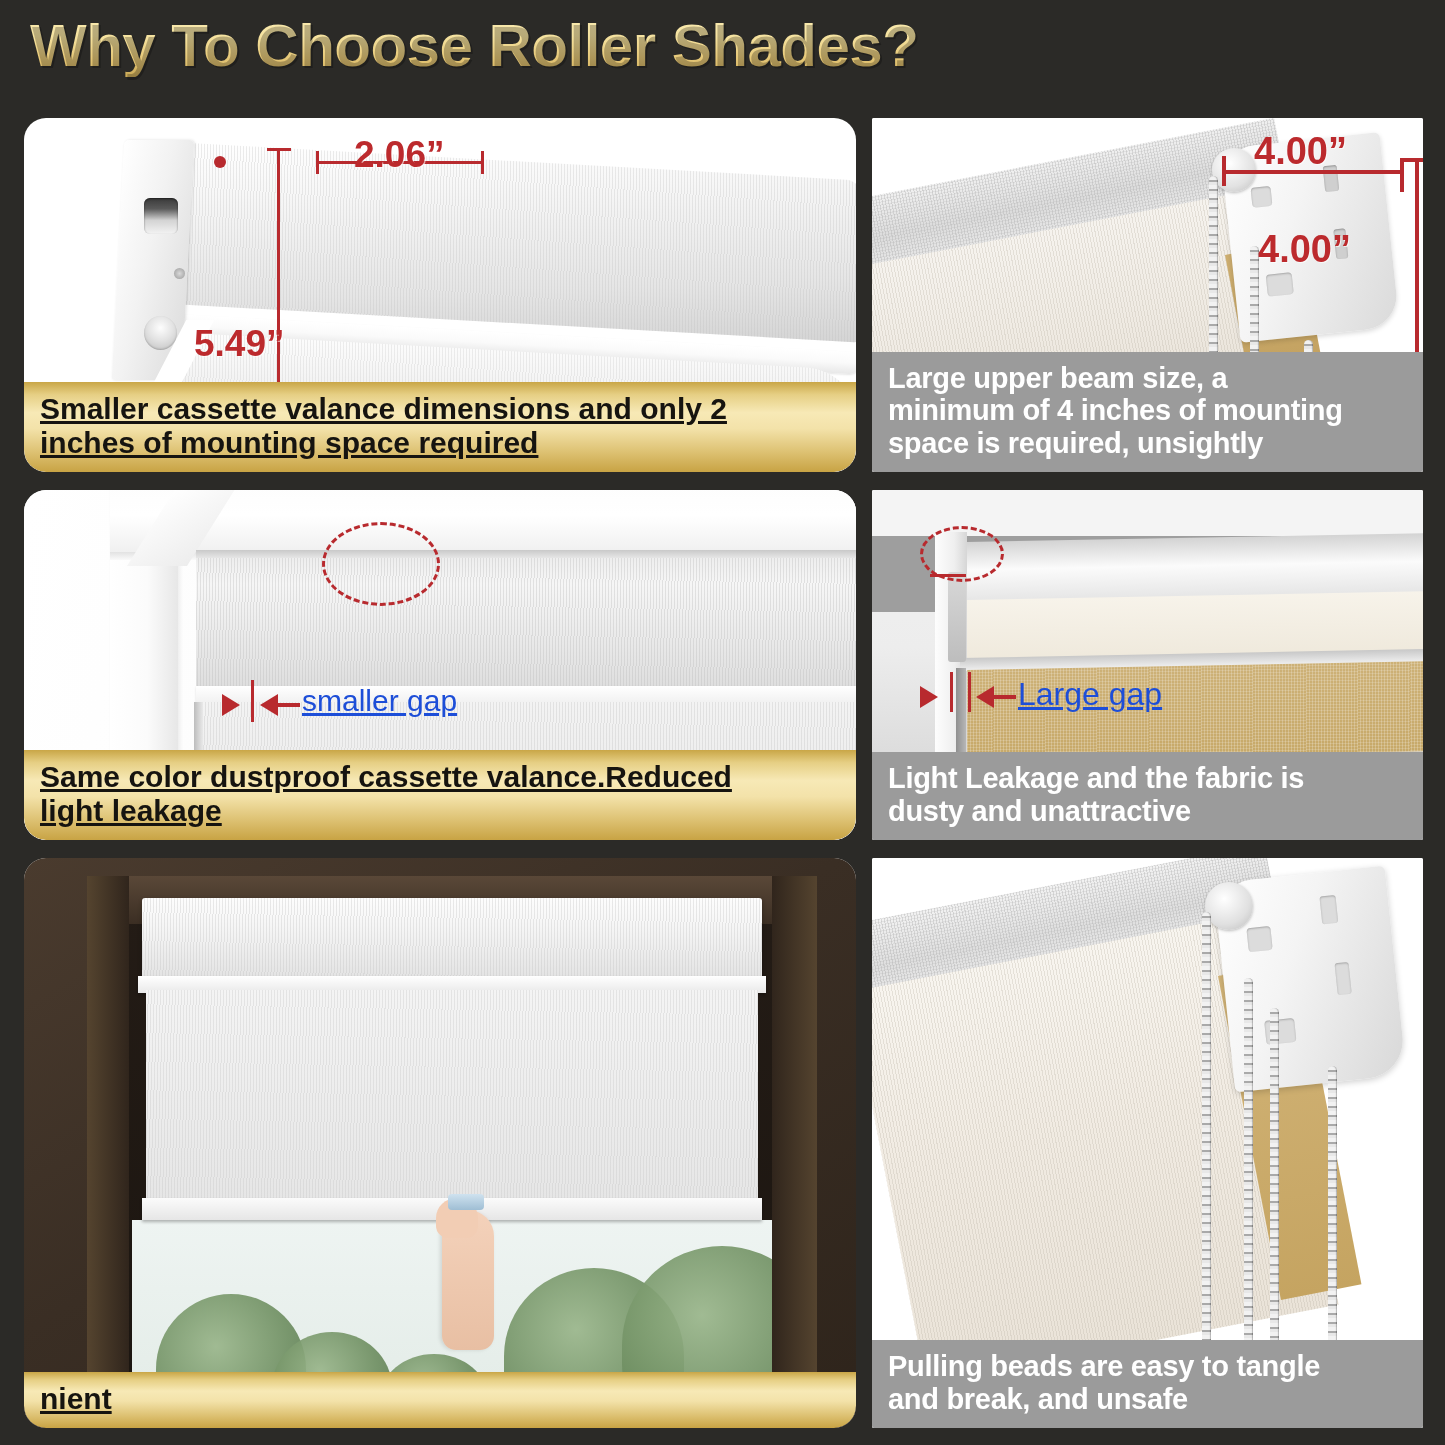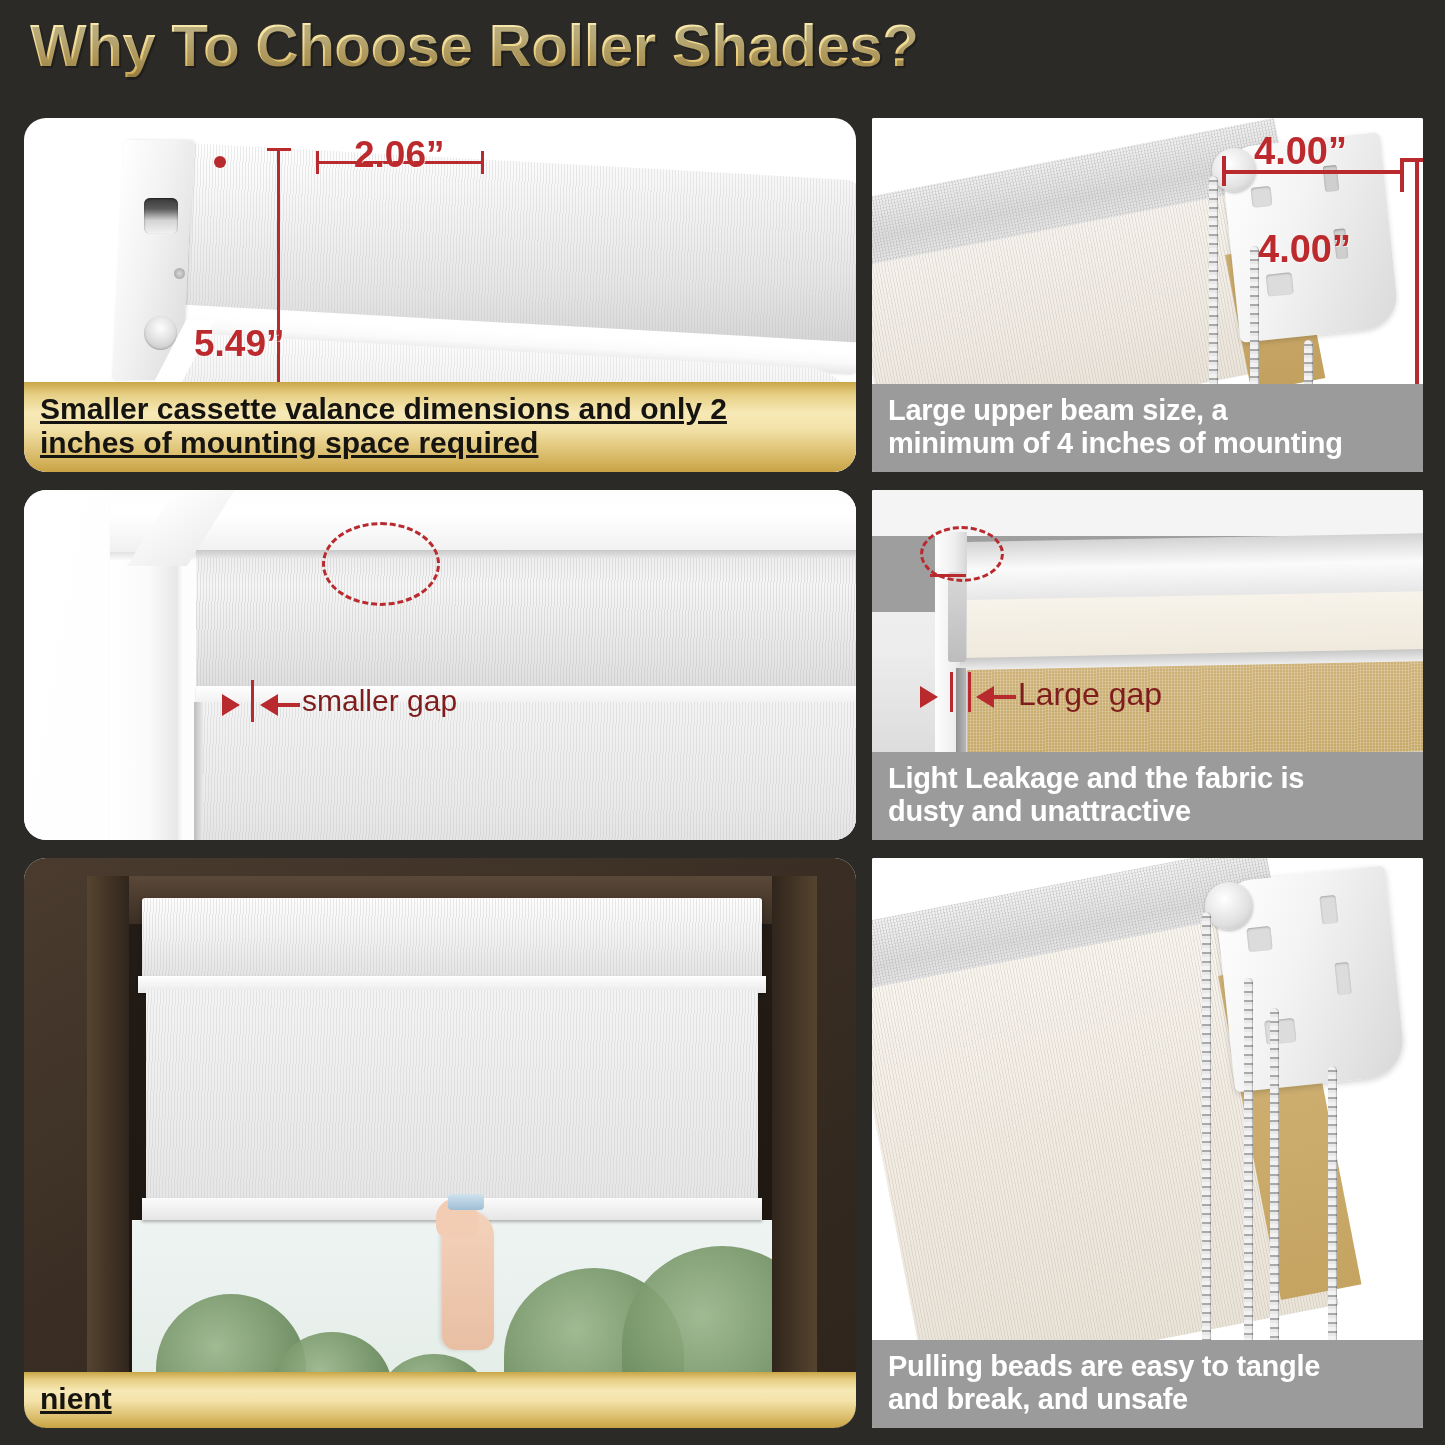--- a/index.html
+++ b/index.html
@@ -276,22 +276,22 @@
   }
   .p3-railEdge {
     position:absolute; left:170px; top:212px; width:9px; height:152px;
     background: linear-gradient(90deg,#bdbdbd,#e9e9e9);
   }
   .dashed-ellipse {
     position:absolute; border:3px dashed #b82a2e; border-radius:50%;
     z-index:24;
   }
   .gap-label {
-    position:absolute; color:#7f1d1d; font-weight:normal;
-    font-size:30px; z-index:25; white-space:nowrap;
+    position:absolute; color:#1d4ed8; font-weight:normal;
+    font-size:30px; z-index:25; white-space:nowrap;text-decoration:underline;
   }
   .arrow-r, .arrow-l {
     position:absolute; width:0; height:0; z-index:25;
     border-top:11px solid transparent; border-bottom:11px solid transparent;
   }
   .arrow-r { border-left:18px solid #b82a2e; }
   .arrow-l { border-right:18px solid #b82a2e; }
   .arrow-stem { position:absolute; height:4px; background:#b82a2e; z-index:25; }
   .gap-tick { position:absolute; width:3px; background:#b82a2e; z-index:25; }
 
@@ -522,20 +522,21 @@
 
       <div class="dimline" style="left:543px;top:40px;width:4px;height:240px;"></div>
       <div class="dimline" style="left:528px;top:40px;width:30px;height:4px;"></div>
       <div class="dimline" style="left:512px;top:276px;width:46px;height:4px;"></div>
       <div class="dimtext" style="left:386px;top:110px;font-size:38px;">4.00”</div>
     </div>
 
     <div class="caption gray">
       <span class="line">Large upper beam size, a</span>
       <span class="line">minimum of 4 inches of mounting</span>
+      <span class="line">space is required, unsightly</span>
     </div>
   </div>
 
   <div class="panel left r2">
     <div class="photo">
       <div class="p3-wall"></div>
       <div class="p3-frameL"></div>
       <div class="p3-frameTop"></div>
       <div class="p3-bevel"></div>
       <div class="p3-valLip"></div>
@@ -546,20 +547,24 @@
 
       <div class="dashed-ellipse" style="left:298px;top:32px;width:118px;height:84px;"></div>
 
       <div class="arrow-r" style="left:198px;top:204px;"></div>
       <div class="gap-tick" style="left:227px;top:190px;height:42px;"></div>
       <div class="arrow-l" style="left:236px;top:204px;"></div>
       <div class="arrow-stem" style="left:254px;top:213px;width:22px;"></div>
       <div class="gap-label" style="left:278px;top:194px;">smaller gap</div>
     </div>
 
+    <div class="caption gold">
+      <span class="line">Same color dustproof cassette valance.Reduced</span>
+      <span class="line">light leakage</span>
+    </div>
   </div>
 
   <div class="panel right r2">
     <div class="photo">
       <div class="p4-bg"></div>
       <div class="p4-wallR"></div>
       <div class="p4-grayband"></div>
       <div class="p4-edge"></div>
       <div class="p4-beam"></div>
       <div class="p4-fabricTop"></div>

